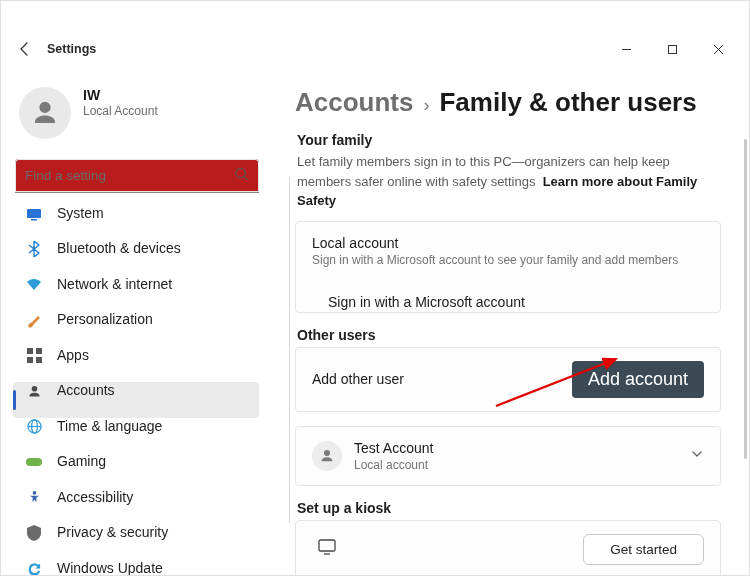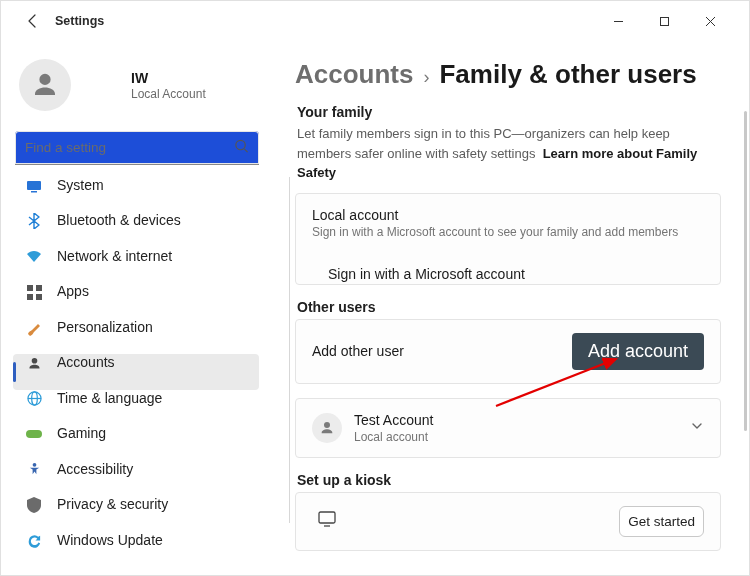--- a/index.html
+++ b/index.html
@@ -11,21 +11,22 @@
     color:#202020;
     overflow:hidden;
     position:relative;
     border:1px solid #e0e0e0;
   }
   
   .titlebar {
     height:40px;
     display:flex;
     align-items:center;
-    padding:0 16px;
+    padding:0 8px;
+    margin-top:28px;
   }
   .back-btn {
     width:32px; height:32px;
     display:flex; align-items:center; justify-content:center;
     border-radius:4px;
     cursor:pointer;
     color:#444;
   }
   .app-title { font-size:12.5px; margin-left:6px; color:#2a2a2a; font-weight:600; }
   .window-controls {
@@ -46,23 +47,21 @@
   }
   .sidebar {
     width:270px;
     padding:4px 8px 8px 12px;
     display:flex;
     flex-direction:column;
     gap:2px;
   }
   .profile {
     display:flex;
-    align-items:center;
     padding:14px 6px 14px 6px;
-    gap:48px;
   }
   .avatar {
     width:52px; height:52px;
     border-radius:50%;
     background:#e9e9e9;
     display:flex; align-items:center; justify-content:center;
     margin-right:12px;
   }
   .avatar svg { fill:#7a7a7a; }
   .profile-text .name { font-size:14px; font-weight:600; color:#1a1a1a;}
@@ -70,21 +69,21 @@
 
   .search {
     position:relative;
     margin:4px 4px 10px 2px;
   }
   .search input {
     width:100%;
     height:34px;
     border:none;
     border-bottom:1.5px solid #888;
-    background:#1d4ed8;
+    background:#b91c1c;
     border-radius:4px 4px 0 0;
     padding:0 34px 0 10px;
     font-size:13.5px;
     outline:none;
     box-shadow:0 0 0 1px #e6e6e6 inset;
   }
   .search input::placeholder { color:#6b6b6b; }
   .search .mag {
     position:absolute; right:10px; top:50%; transform:translateY(-50%);
     color:#555;
@@ -179,21 +178,21 @@
     border-radius:4px;
     padding:8px 16px;
     font-size:18px;
     cursor:pointer;
   }
   .outline-btn {
     background:#fff;
     color:#222;
     border:1px solid #c9c9c9;
     border-radius:6px;
-    padding:7px 8px;
+    padding:7px 26px;
     font-size:13.5px;
     cursor:pointer;
   }
 
   .user-row-icon {
     width:30px; height:30px;
     border-radius:50%;
     background:#ececec;
     display:flex; align-items:center; justify-content:center;
     margin-right:12px;
@@ -294,36 +293,36 @@
       <div class="nav-item">
         <span class="nav-icon">
             <svg width="16" height="14" viewBox="0 0 16 14">
               <path d="M8 12 1 4c4-4 10-4 14 0l-7 8Z" fill="#2e9cd8"></path>
             </svg>
           </span>
         <span>Network &amp; internet</span>
       </div>
       <div class="nav-item">
         <span class="nav-icon">
+            <svg width="16" height="16" viewBox="0 0 16 16">
+              <path d="M2 14c1-3 3-3 4-4l6-6 2 2-6 6c-1 1-1 3-4 4l-2-2Z" fill="#d98b3e"></path>
+            </svg>
+          </span>
+        <span>Personalization</span>
+      </div>
+      <div class="nav-item">
+        <span class="nav-icon">
             <svg width="15" height="15" viewBox="0 0 15 15">
               <rect x="0" y="0" width="6" height="6" fill="#555"></rect>
               <rect x="9" y="0" width="6" height="6" fill="#555"></rect>
               <rect x="0" y="9" width="6" height="6" fill="#555"></rect>
               <rect x="9" y="9" width="6" height="6" fill="#555"></rect>
             </svg>
           </span>
         <span>Apps</span>
-      </div>
-      <div class="nav-item">
-        <span class="nav-icon">
-            <svg width="16" height="16" viewBox="0 0 16 16">
-              <path d="M2 14c1-3 3-3 4-4l6-6 2 2-6 6c-1 1-1 3-4 4l-2-2Z" fill="#d98b3e"></path>
-            </svg>
-          </span>
-        <span>Personalization</span>
       </div>
       <div class="nav-item selected">
         <span class="nav-icon">
             <svg width="15" height="15" viewBox="0 0 24 24" fill="#4a4a4a">
               <path d="M12 12a4.5 4.5 0 1 0 0-9 4.5 4.5 0 0 0 0 9Zm0 2c-4 0-8 2-8 5v1h16v-1c0-3-4-5-8-5Z"></path>
             </svg>
           </span>
         <span>Accounts</span>
       </div>
       <div class="nav-item">

